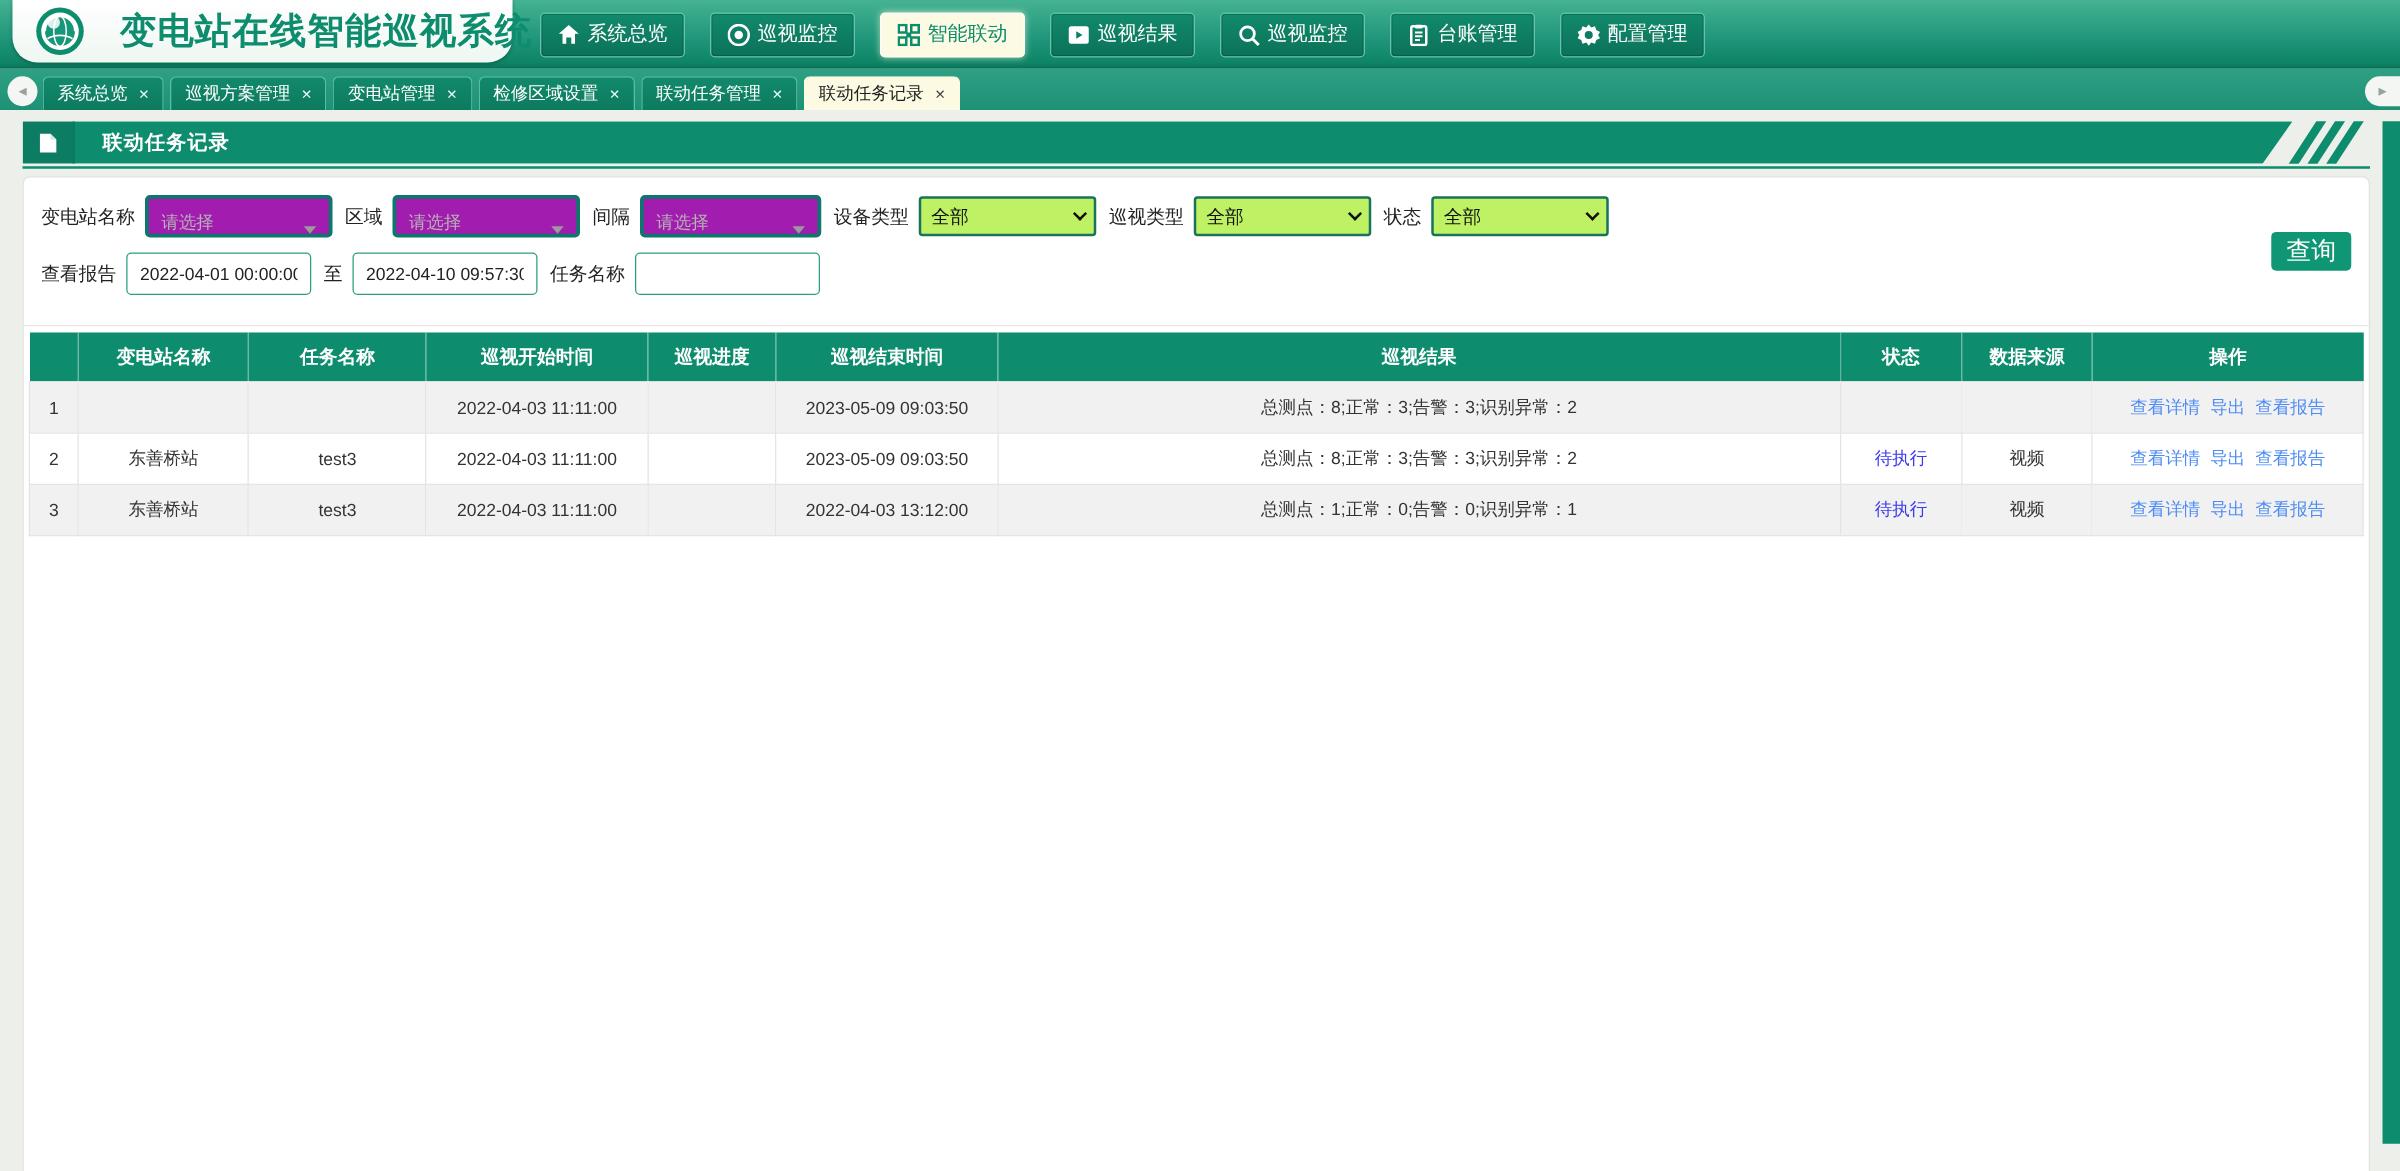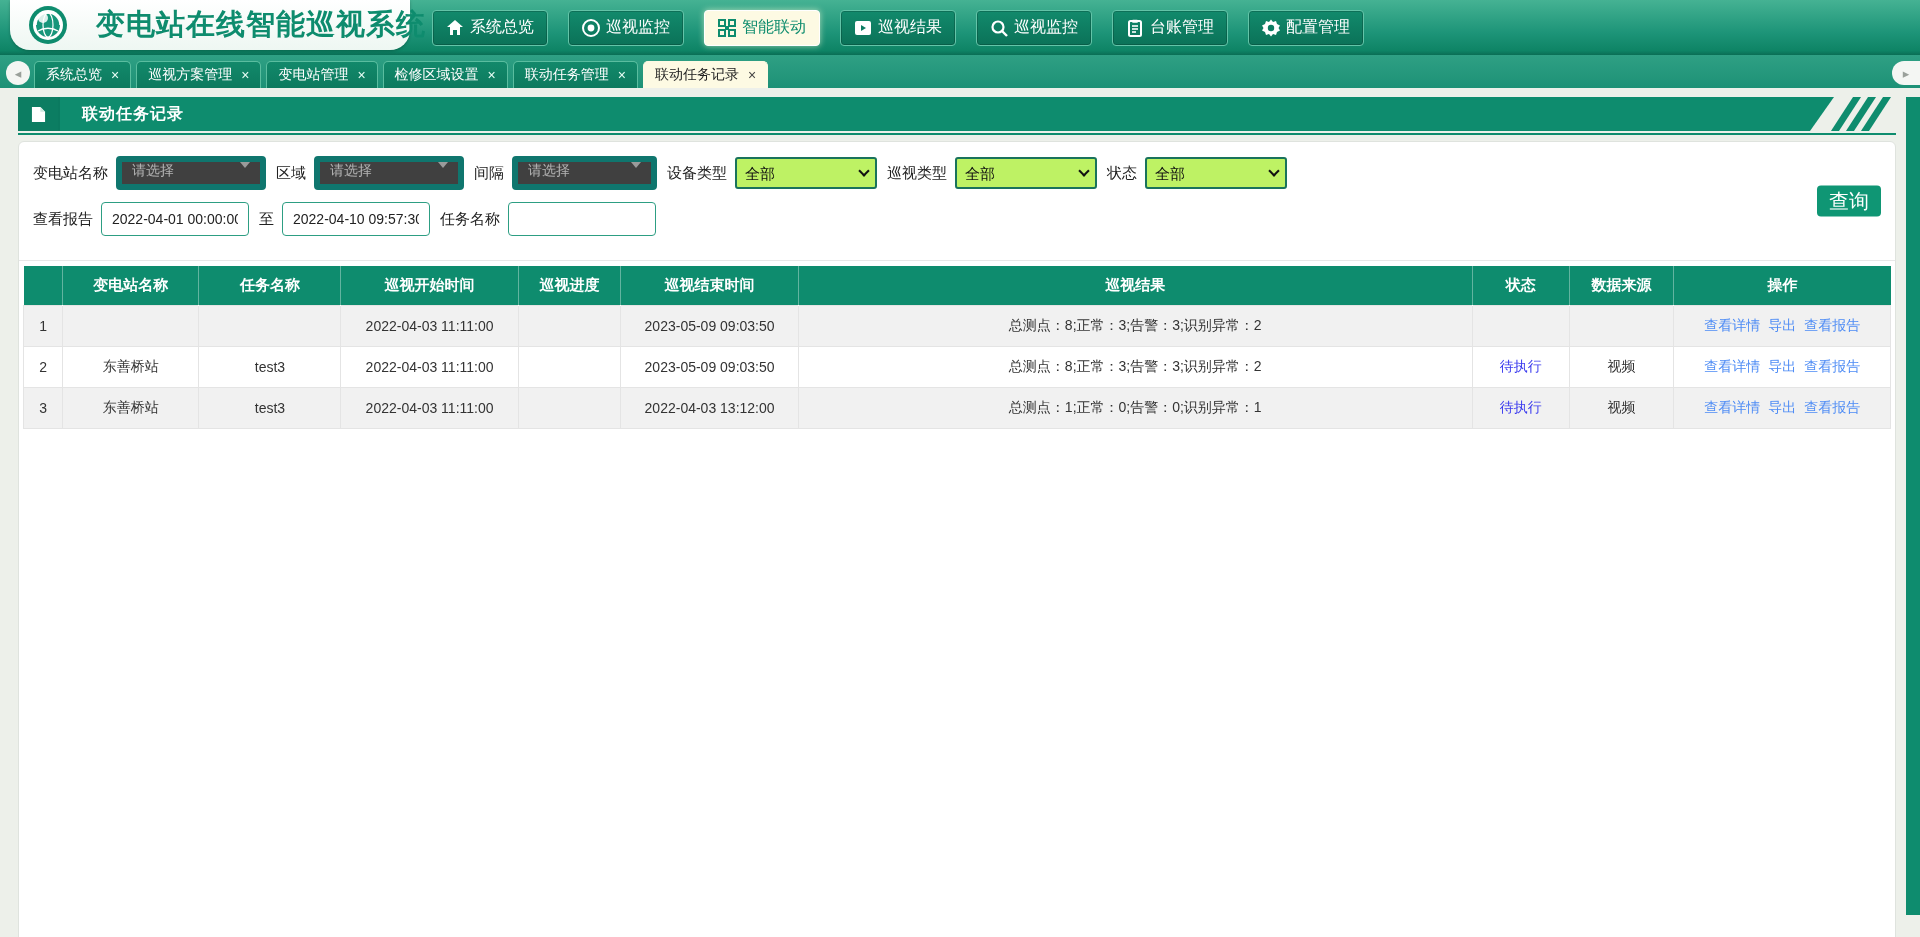--- a/index.html
+++ b/index.html
@@ -57,22 +57,22 @@
   .stripes { width:62px; display:flex; gap:7px; padding-left:8px; overflow:visible; }
   .stripe { width:8px; height:34px; background:#0e8c6e; transform:skewX(-33deg); }
 
   
   .panel { margin-top:6px; height:880px; background:#fff; border:1px solid #dfe3de; border-radius:6px;
     display:flex; flex-direction:column; }
   .filters { position:relative; padding:14px 100px 12px 14px; border-bottom:1px solid #e7e7e7; }
   .frow { display:flex; align-items:center; margin-bottom:12px; }
   .frow:last-child { margin-bottom:0; }
   .flabel { font-size:15px; color:#222; margin:0 8px 0 10px; white-space:nowrap; }
-  .fake-select { width:150px; height:34px; border:6px solid #0f766e; border-radius:4px; background:#404040;
-    display:flex; align-items:flex-start; justify-content:space-between; padding:0 10px; cursor:pointer; }
+  .fake-select { width:150px; height:34px; border:3px solid #0f766e; border-radius:4px; background:#a21caf;
+    display:flex; align-items:flex-end; justify-content:space-between; padding:0 10px; cursor:pointer; }
   .fake-select .ph { color:#b3b3b3; font-size:14px; }
   .caret { width:0; height:0; border-left:5px solid transparent; border-right:5px solid transparent; border-top:6px solid #9b9b9b; }
   .selwrap { position:relative; width:142px; }
   select { width:100%; height:32px; border:2px solid #19735b; border-radius:3px; background:#bef264;
     font-size:15px; color:#111; padding:0 24px 0 8px; appearance:none; -webkit-appearance:none;
     font-family:inherit; cursor:pointer; }
   .chev { position:absolute; right:9px; top:10px; width:8px; height:8px; border-right:2px solid #111;
     border-bottom:2px solid #111; transform:rotate(45deg); pointer-events:none; }
   input.txt { width:148px; height:34px; border:1px solid #2d9e83; border-radius:4px; padding:0 10px;
     font-size:14px; color:#222; font-family:inherit; outline:none; }

